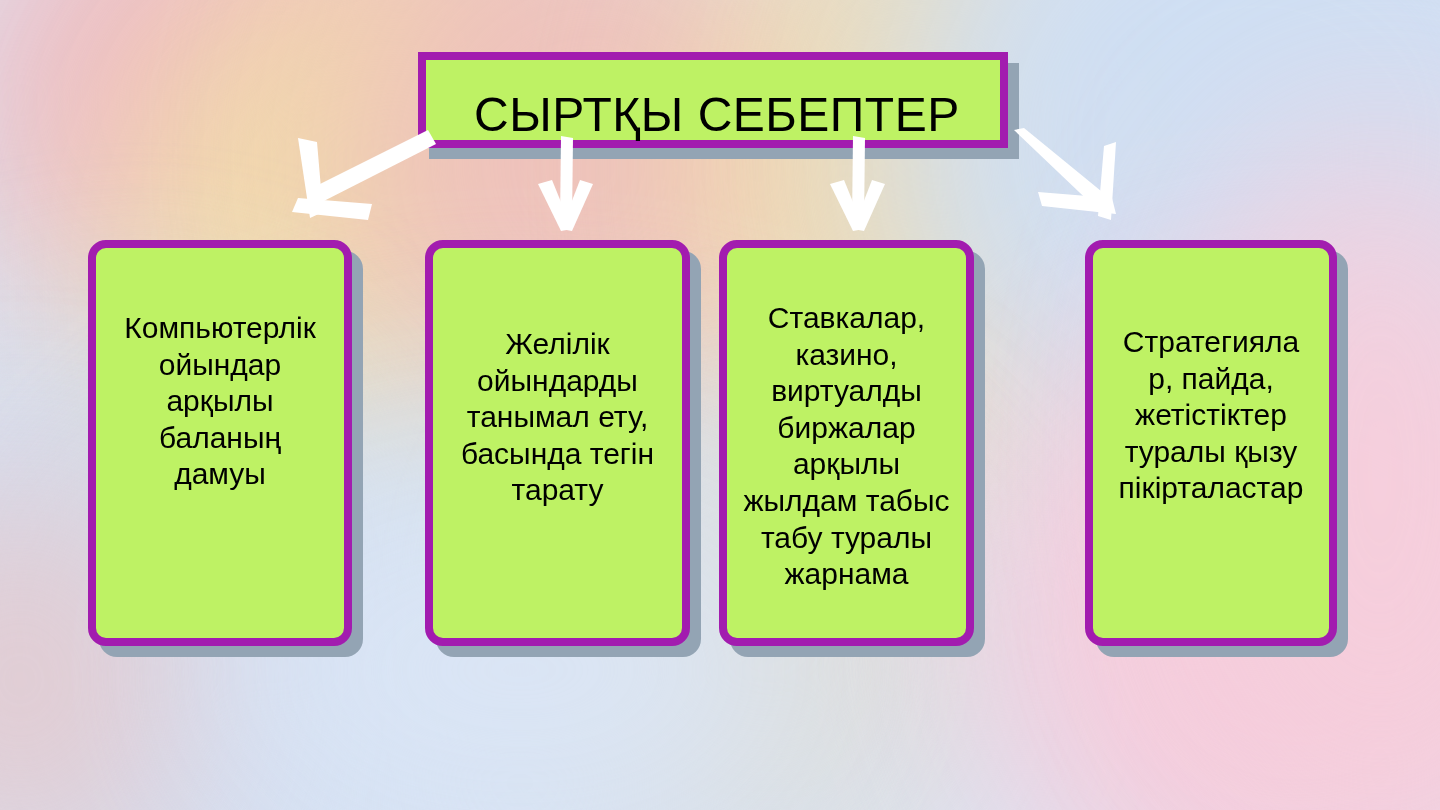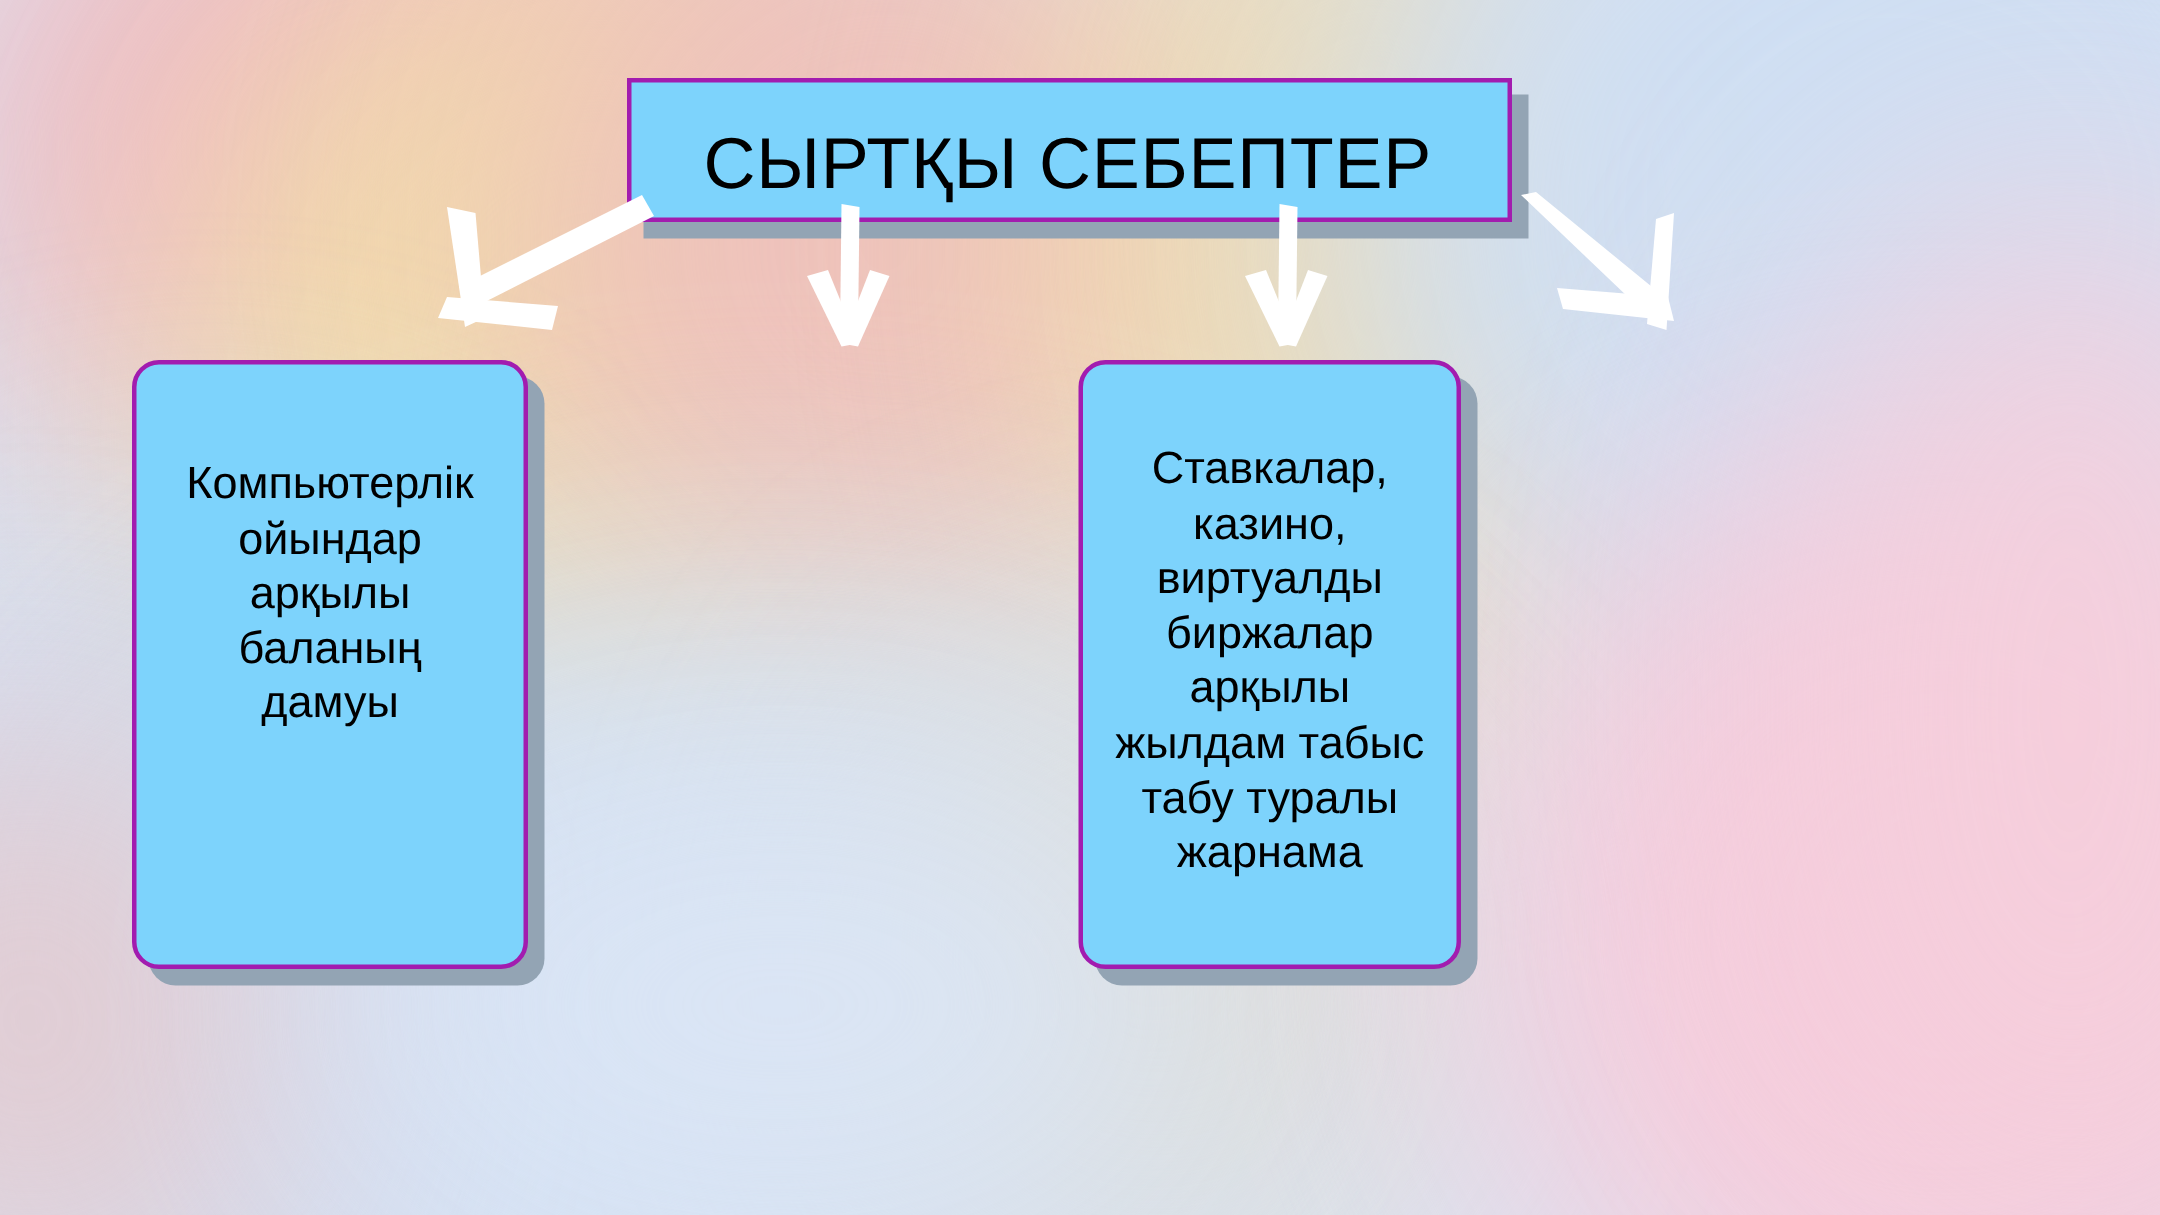--- a/index.html
+++ b/index.html
@@ -43,22 +43,22 @@
   .blob-tan-bot    { left: 560px;  top: 430px;  width: 420px;  height: 420px;  background: #e6dcc6; opacity: .55; }
   .blob-pink-right { left: 980px;  top: 300px;  width: 640px;  height: 640px;  background: #f8cada; opacity: .9; }
   .blob-pink-far   { left: 1180px; top: 120px;  width: 400px;  height: 700px;  background: #f6cfdc; opacity: .75; }
   .blob-rose-left  { left: -170px; top: 470px;  width: 380px;  height: 420px;  background: #e8c6c8; opacity: .7; }
   .blob-white-core { left: 240px;  top: 500px;  width: 560px;  height: 340px;  background: #dbe6f6; opacity: .9; }
 
   
   .node {
     position: absolute;
     box-sizing: border-box;
-    background: #7dd3fc;
-    border: 3px solid #a21caf;
+    background: #bef264;
+    border: 8px solid #a21caf;
     box-shadow: 11px 11px 0 0 #93a4b4;
     color: #000;
     line-height: 1.22;
   }
 
   
   #title-box {
     left: 418px;
     top: 52px;
     width: 590px;
@@ -178,26 +178,40 @@
   </div>
 
   <div class="node leaf" id="node-1">
     <div class="leaf-text">Компьютерлік
 ойындар
 арқылы
 баланың
 дамуы</div>
   </div>
 
+  <div class="node leaf" id="node-2">
+    <div class="leaf-text">Желілік
+ойындарды
+танымал ету,
+басында тегін
+тарату</div>
+  </div>
 
   <div class="node leaf" id="node-3">
     <div class="leaf-text">Ставкалар,
 казино,
 виртуалды
 биржалар
 арқылы
 жылдам табыс
 табу туралы
 жарнама</div>
   </div>
 
+  <div class="node leaf" id="node-4">
+    <div class="leaf-text">Стратегияла
+р, пайда,
+жетістіктер
+туралы қызу
+пікірталастар</div>
+  </div>
 
 </div>
 
 </body></html>

